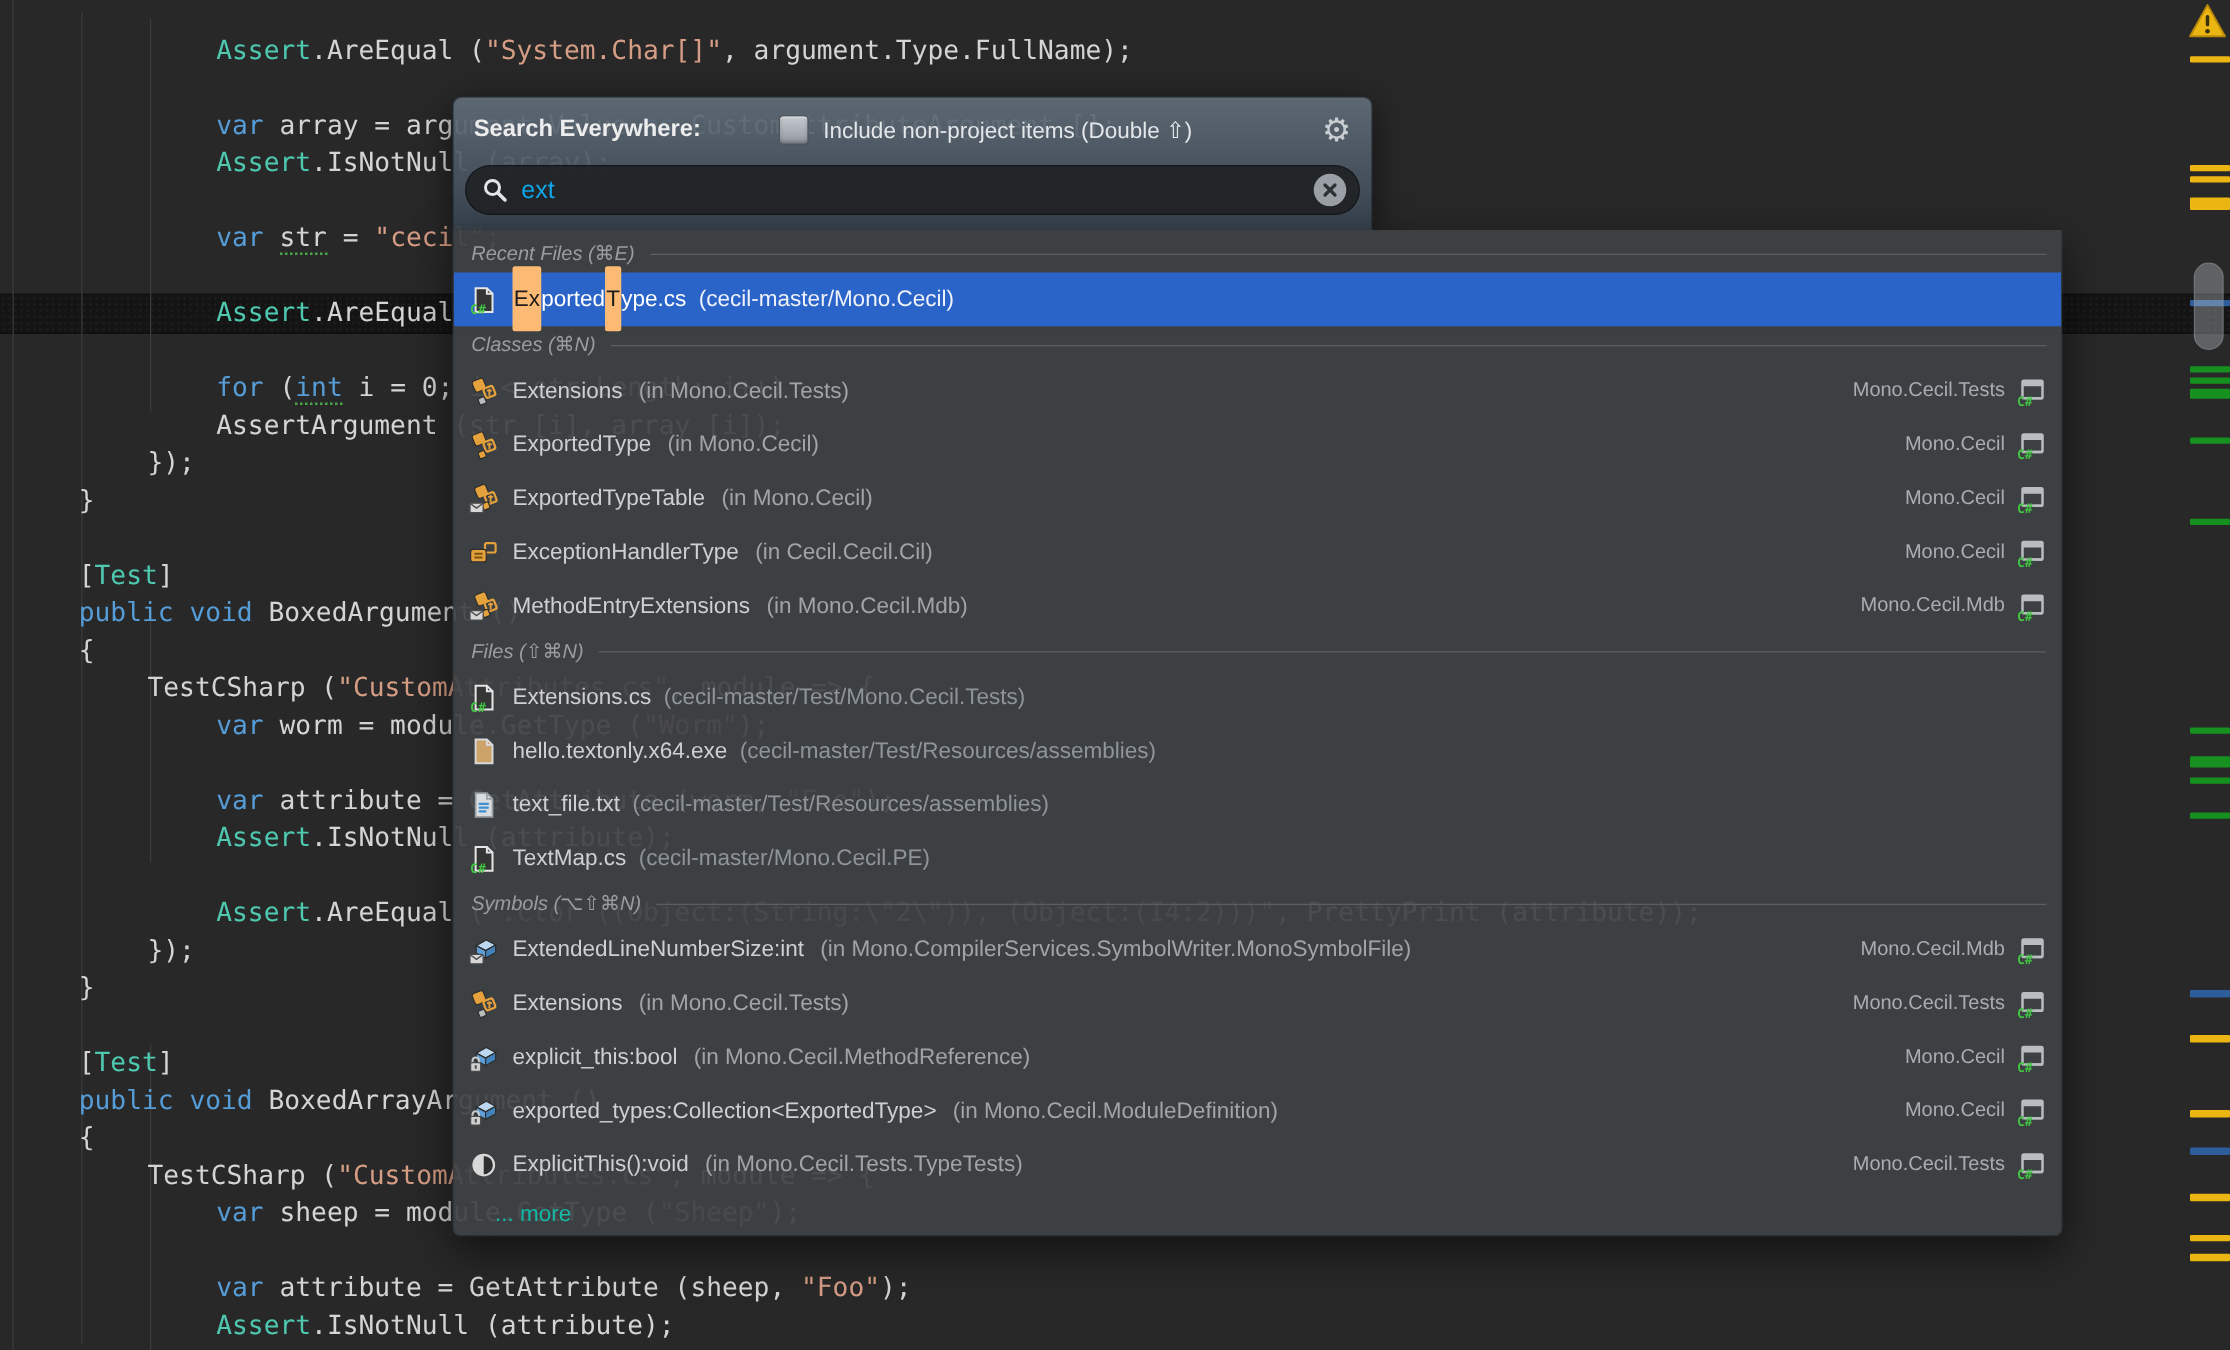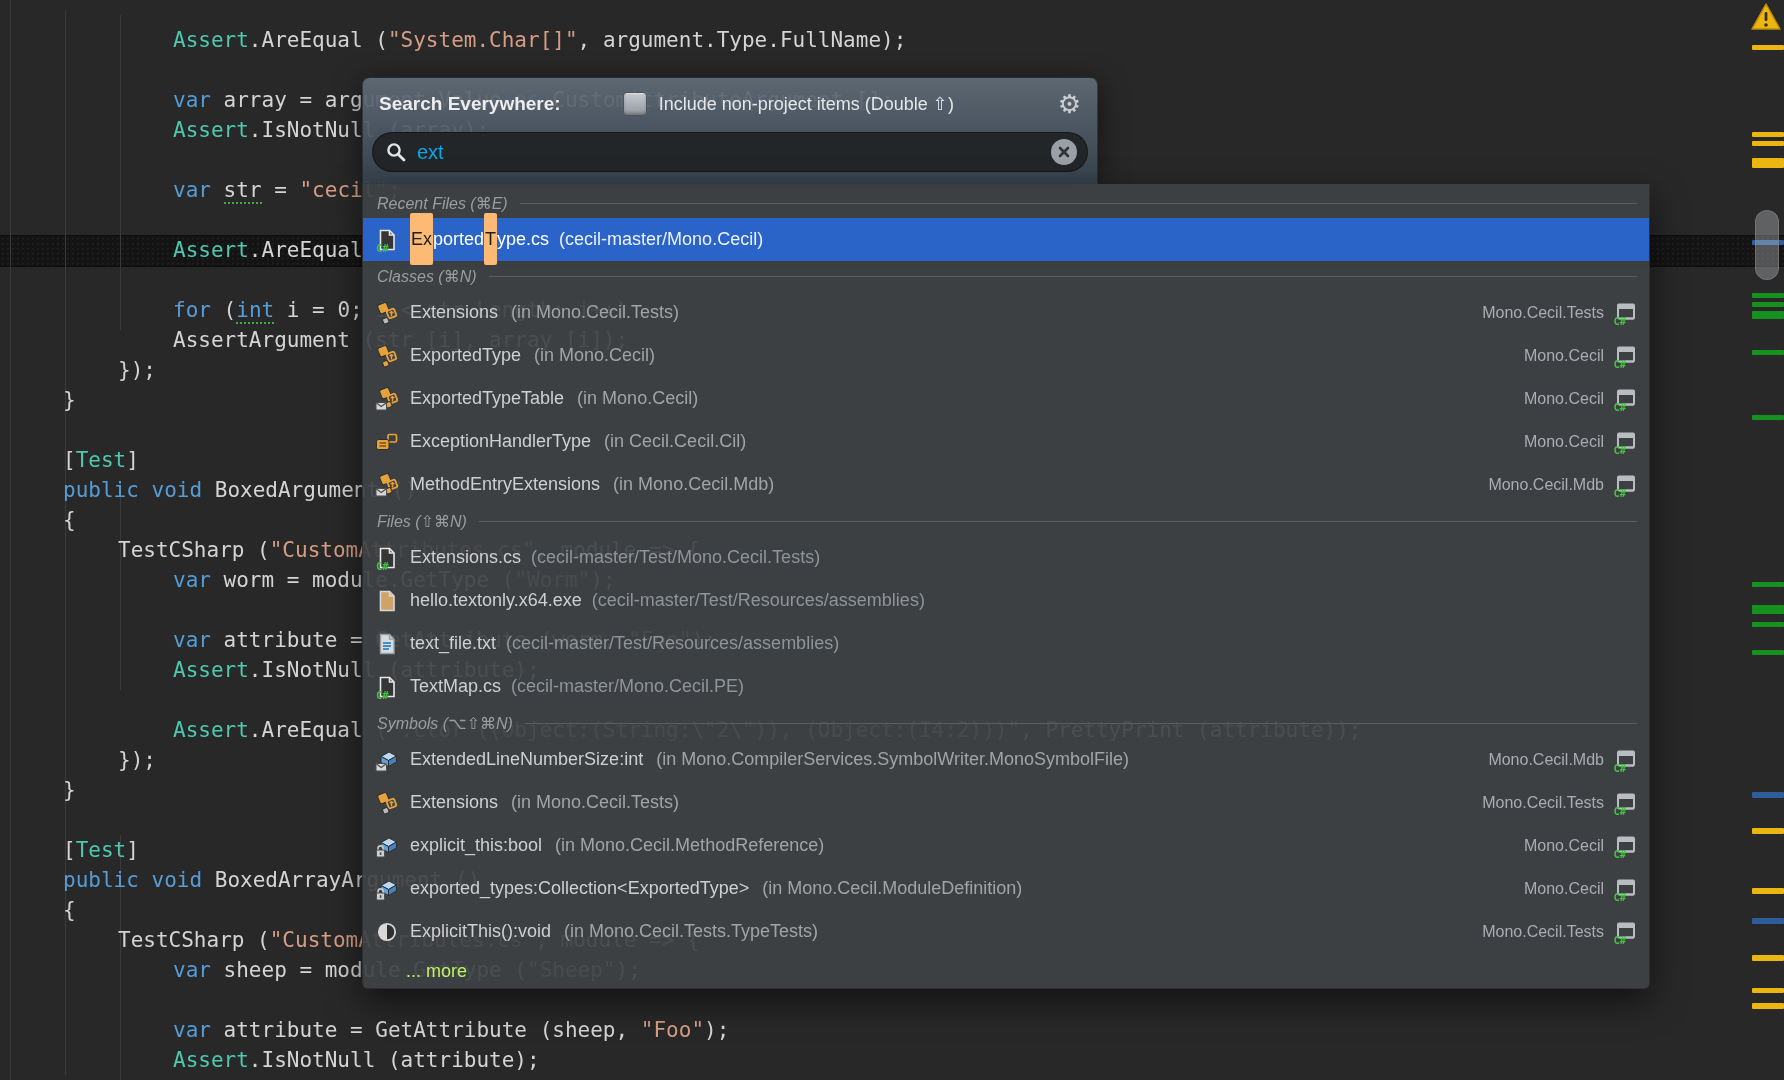--- a/index.html
+++ b/index.html
@@ -50,21 +50,21 @@
   .row.selected{background:#2a64c9;color:#ffffff;}
   .row .icon{width:24px;height:24px;margin-right:11px;flex:none;}
   .row .name{white-space:pre;}
   .row .loc{white-space:pre;color:#a3a3a3;margin-left:13px;}
   .row .fpath{white-space:pre;color:#8f9499;margin-left:10px;}
   .row.selected .fpath{color:#eef1f8;}
   .row .spacer{flex:1;min-width:20px;}
   .row .proj{color:#a9adb2;font-size:16px;white-space:pre;margin-right:9px;}
   .row .proj-icon{width:24px;height:24px;flex:none;}
   .hl{background:#fdba74;color:#1d1d1d;border-radius:2px;padding:16px 1px;}
-  .more-row{height:36px;display:flex;align-items:center;padding-left:43px;color:#bef264;font-size:18px;}
+  .more-row{height:36px;display:flex;align-items:center;padding-left:33px;color:#14b8a6;font-size:18px;}
 </style>
 </head>
 <body>
 
 <div id="stage">
 
   <div class="caret-line"></div>
   <div class="vline" style="left:10px;top:0;height:1080px;"></div>
   <div class="vline" style="left:65px;top:10px;height:1065px;"></div>
   <div class="vline" style="left:120px;top:15px;height:315px;"></div>

